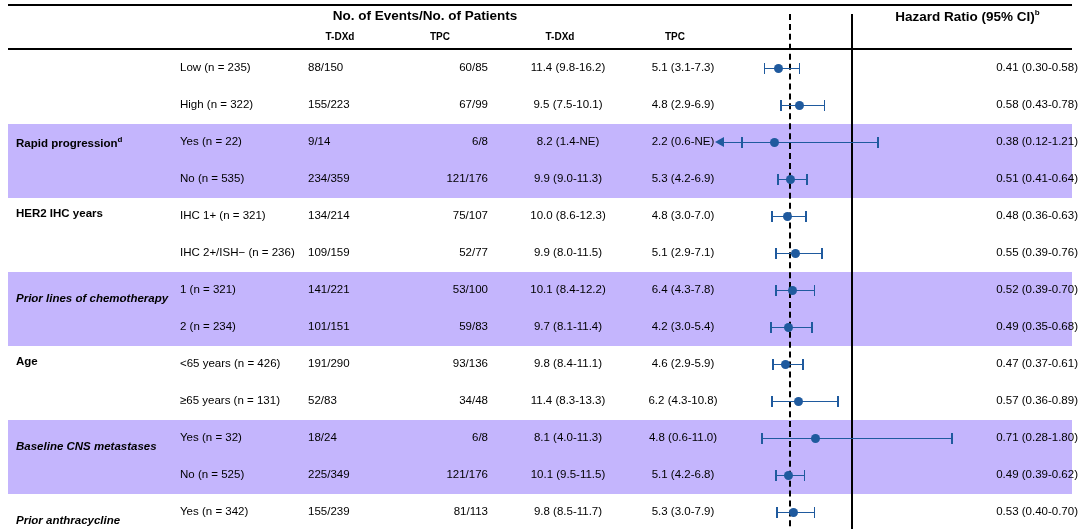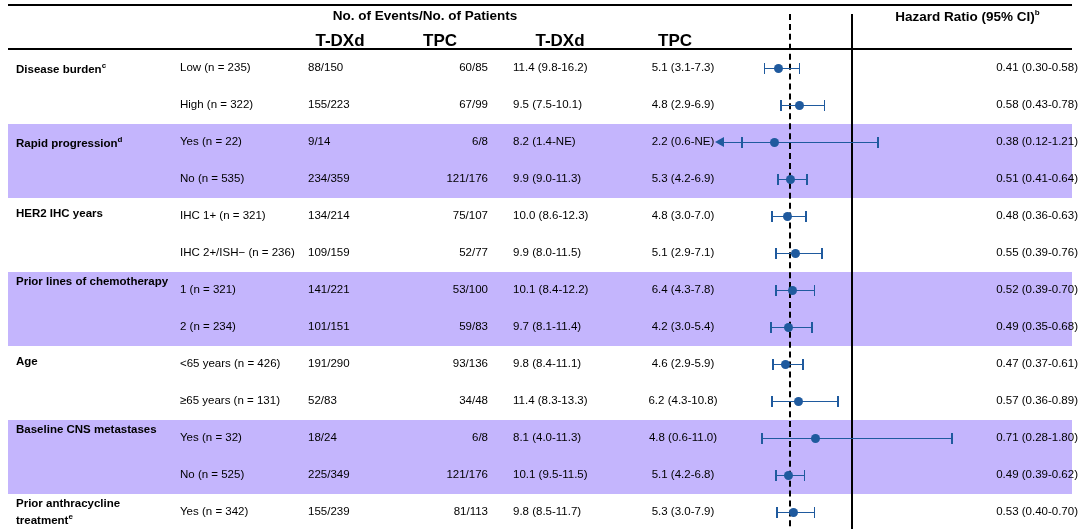--- a/index.html
+++ b/index.html
@@ -10,44 +10,44 @@
     color:#000000;
     overflow:hidden;
   }
   .wrap{position:relative;width:1080px;height:529px;}
 
   
   .hdr-group{
     position:absolute;font-weight:bold;font-size:13.5px;text-align:center;
   }
   .hdr-sub{
-    position:absolute;font-weight:bold;font-size:17px;text-align:center;
+    position:absolute;font-weight:bold;font-size:10px;text-align:center;
   }
   .rule{
     position:absolute;background:#000;height:1.6px;
   }
 
   
   .row{
     position:absolute;left:8px;width:1064px;height:37px;
   }
   .row.shade{background:#c4b5fd;}
   .cell{
     position:absolute;font-size:11.5px;line-height:13px;
   }
   .grp-label{
     left:8px;top:9px;font-weight:bold;width:160px;
   }
-  .grp-label.two{top:3px;}
+  .grp-label.two{top:20px;font-style:italic;}
   .sub-label{
     left:172px;top:11px;width:150px;font-weight:normal;
   }
   .ev-tdxd{left:300px;top:11px;width:80px;text-align:left;}
   .ev-tpc{left:400px;top:11px;width:80px;text-align:right;}
-  .pfs-tdxd{left:505px;top:11px;width:110px;}
+  .pfs-tdxd{left:505px;top:11px;width:110px;text-align:center;}
   .pfs-tpc{left:625px;top:11px;width:100px;text-align:center;}
   .hr-text{left:940px;top:11px;width:130px;text-align:right;}
 
   
   .plot{
     position:absolute;left:0;top:0;width:1080px;height:529px;
     pointer-events:none;
   }
   .axis-line{position:absolute;background:#000;}
   .marker{
@@ -83,21 +83,20 @@
   <div class="hdr-sub" style="left:300px;top:31px;width:80px;">T-DXd</div>
   <div class="hdr-sub" style="left:400px;top:31px;width:80px;">TPC</div>
   <div class="hdr-sub" style="left:505px;top:31px;width:110px;">T-DXd</div>
   <div class="hdr-sub" style="left:625px;top:31px;width:100px;">TPC</div>
 
   <div class="rule" style="left:8px;top:4px;width:1064px;"></div>
   <div class="rule" style="left:8px;top:48px;width:1064px;"></div>
 
   <div id="rows-container">
       <div class="row" style="top: 50px;">
-        <div class="cell grp-label">Disease burden<sup>c</sup></div>
         <div class="cell sub-label">Low (n = 235)</div>
         <div class="cell ev-tdxd">88/150</div>
         <div class="cell ev-tpc">60/85</div>
         <div class="cell pfs-tdxd">11.4 (9.8-16.2)</div>
         <div class="cell pfs-tpc">5.1 (3.1-7.3)</div>
         <div class="cell hr-text">0.41 (0.30-0.58)</div>
       </div>
       <div class="row" style="top: 87px;">
         <div class="cell grp-label"></div>
         <div class="cell sub-label">High (n = 322)</div>

